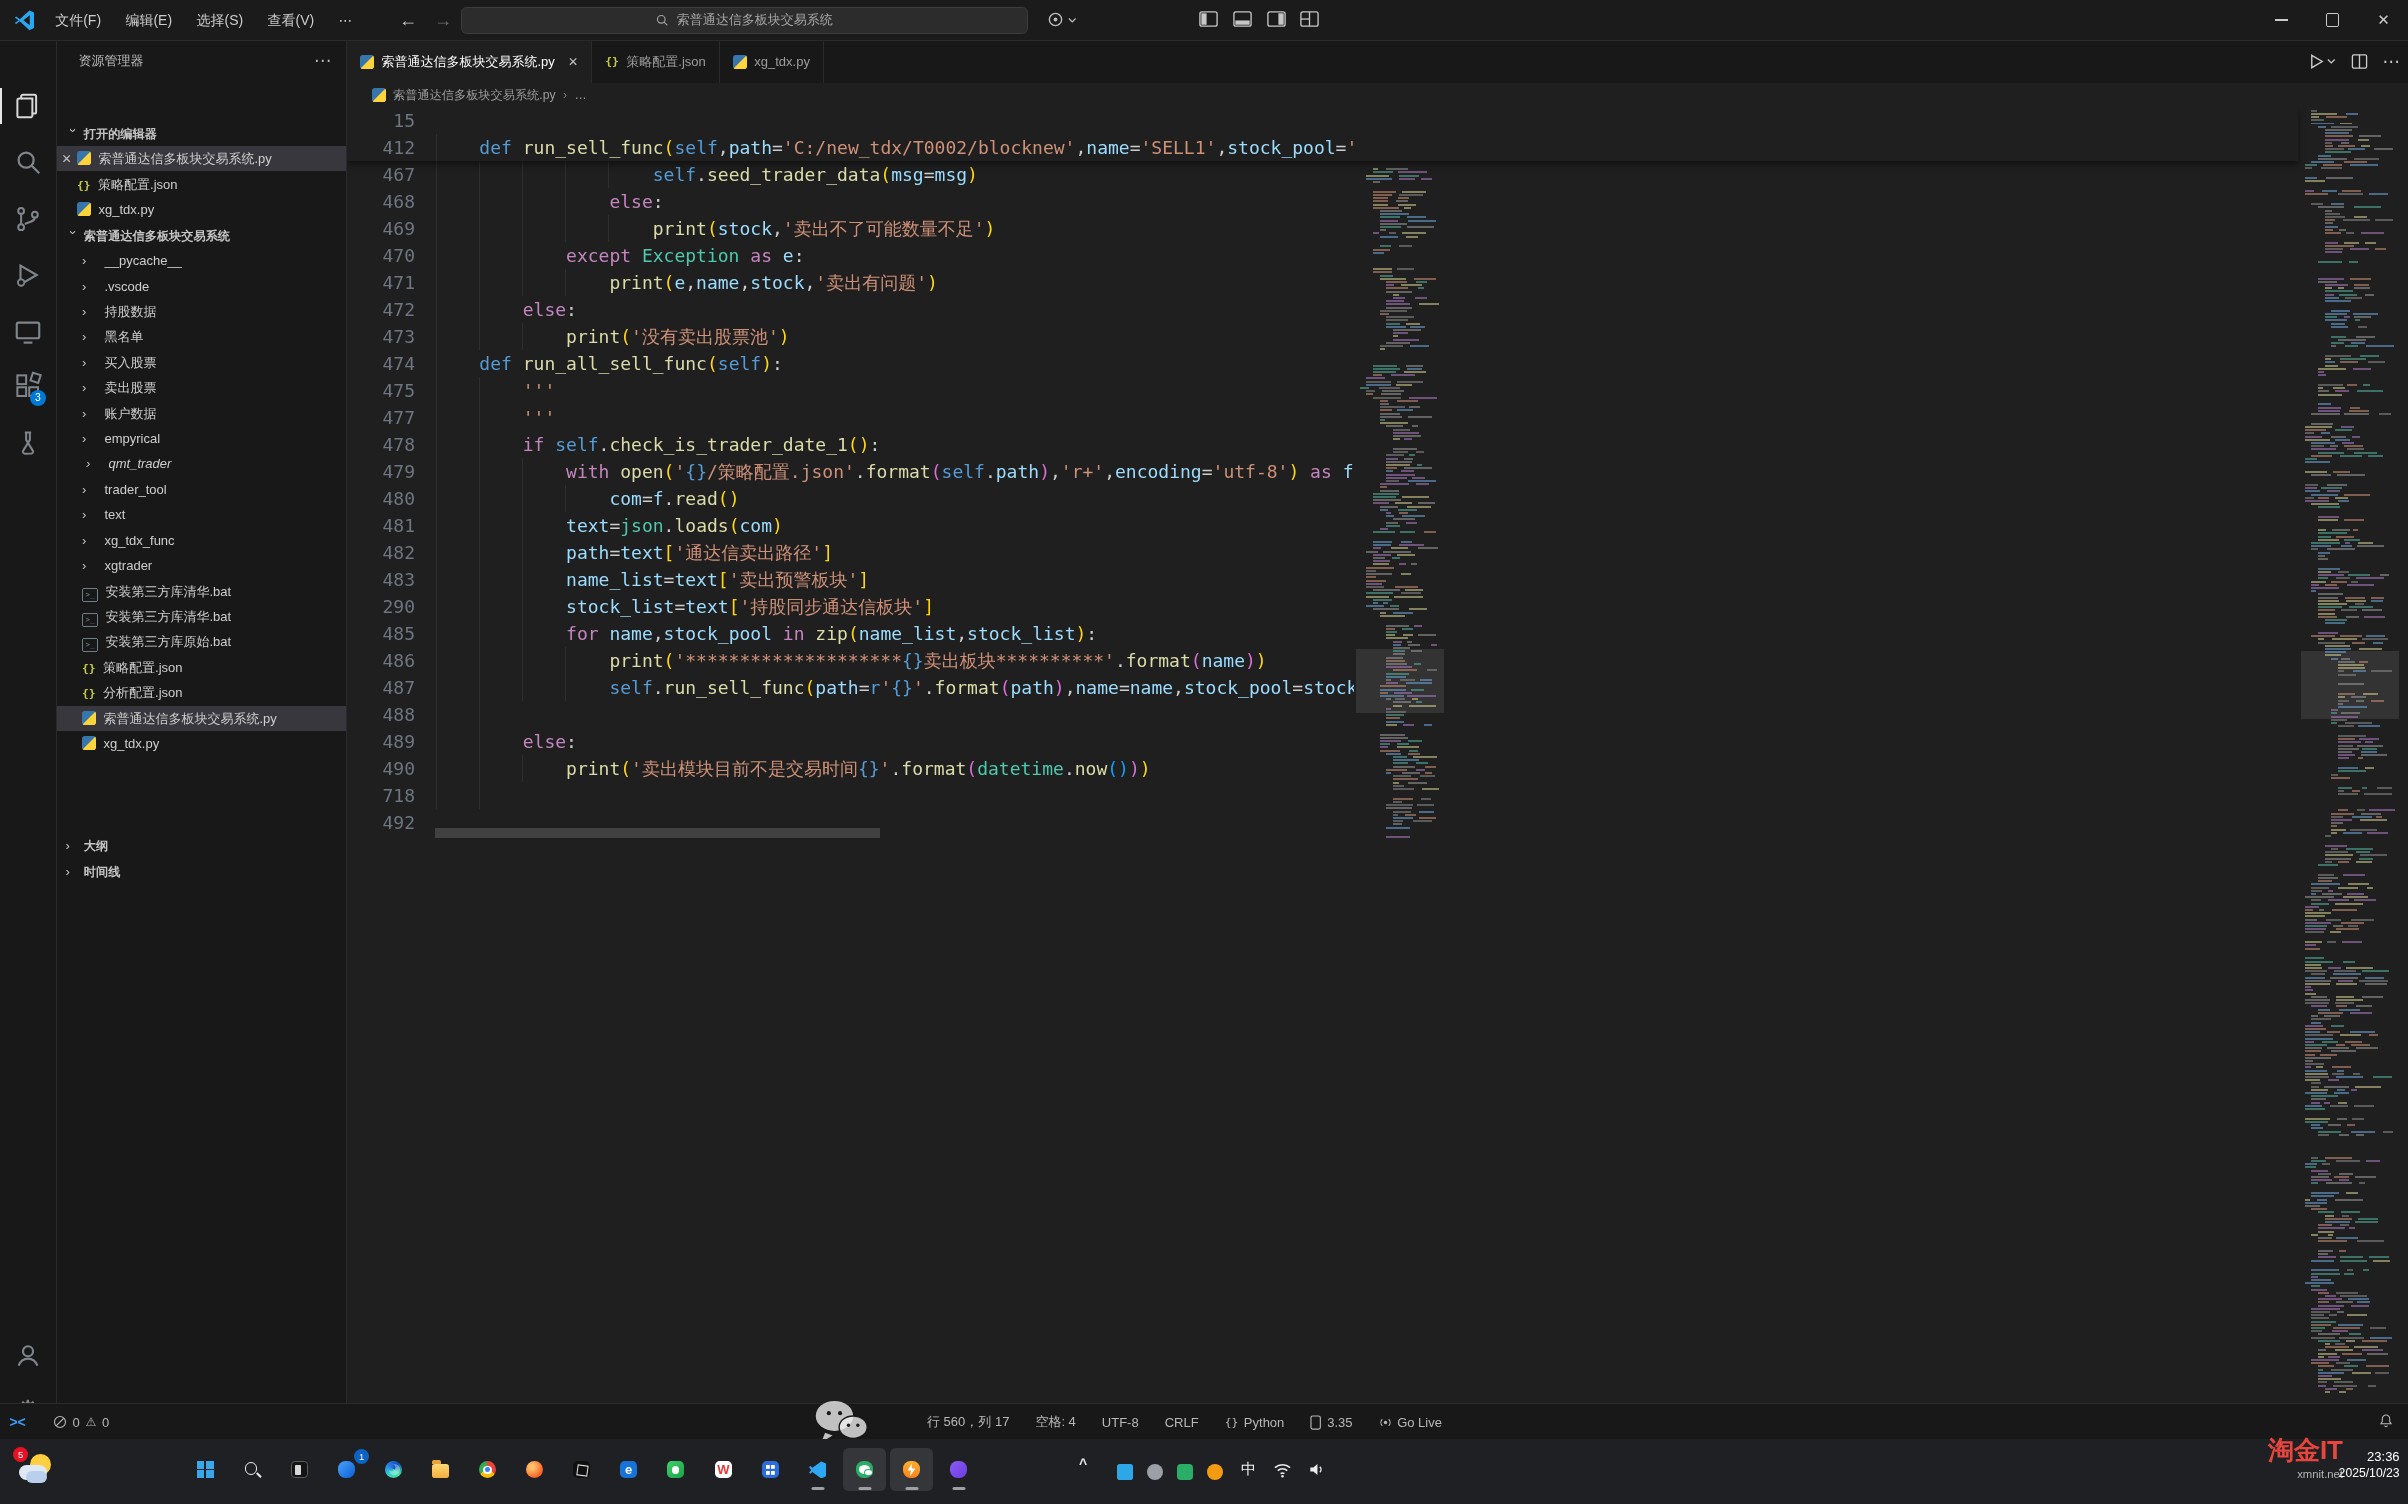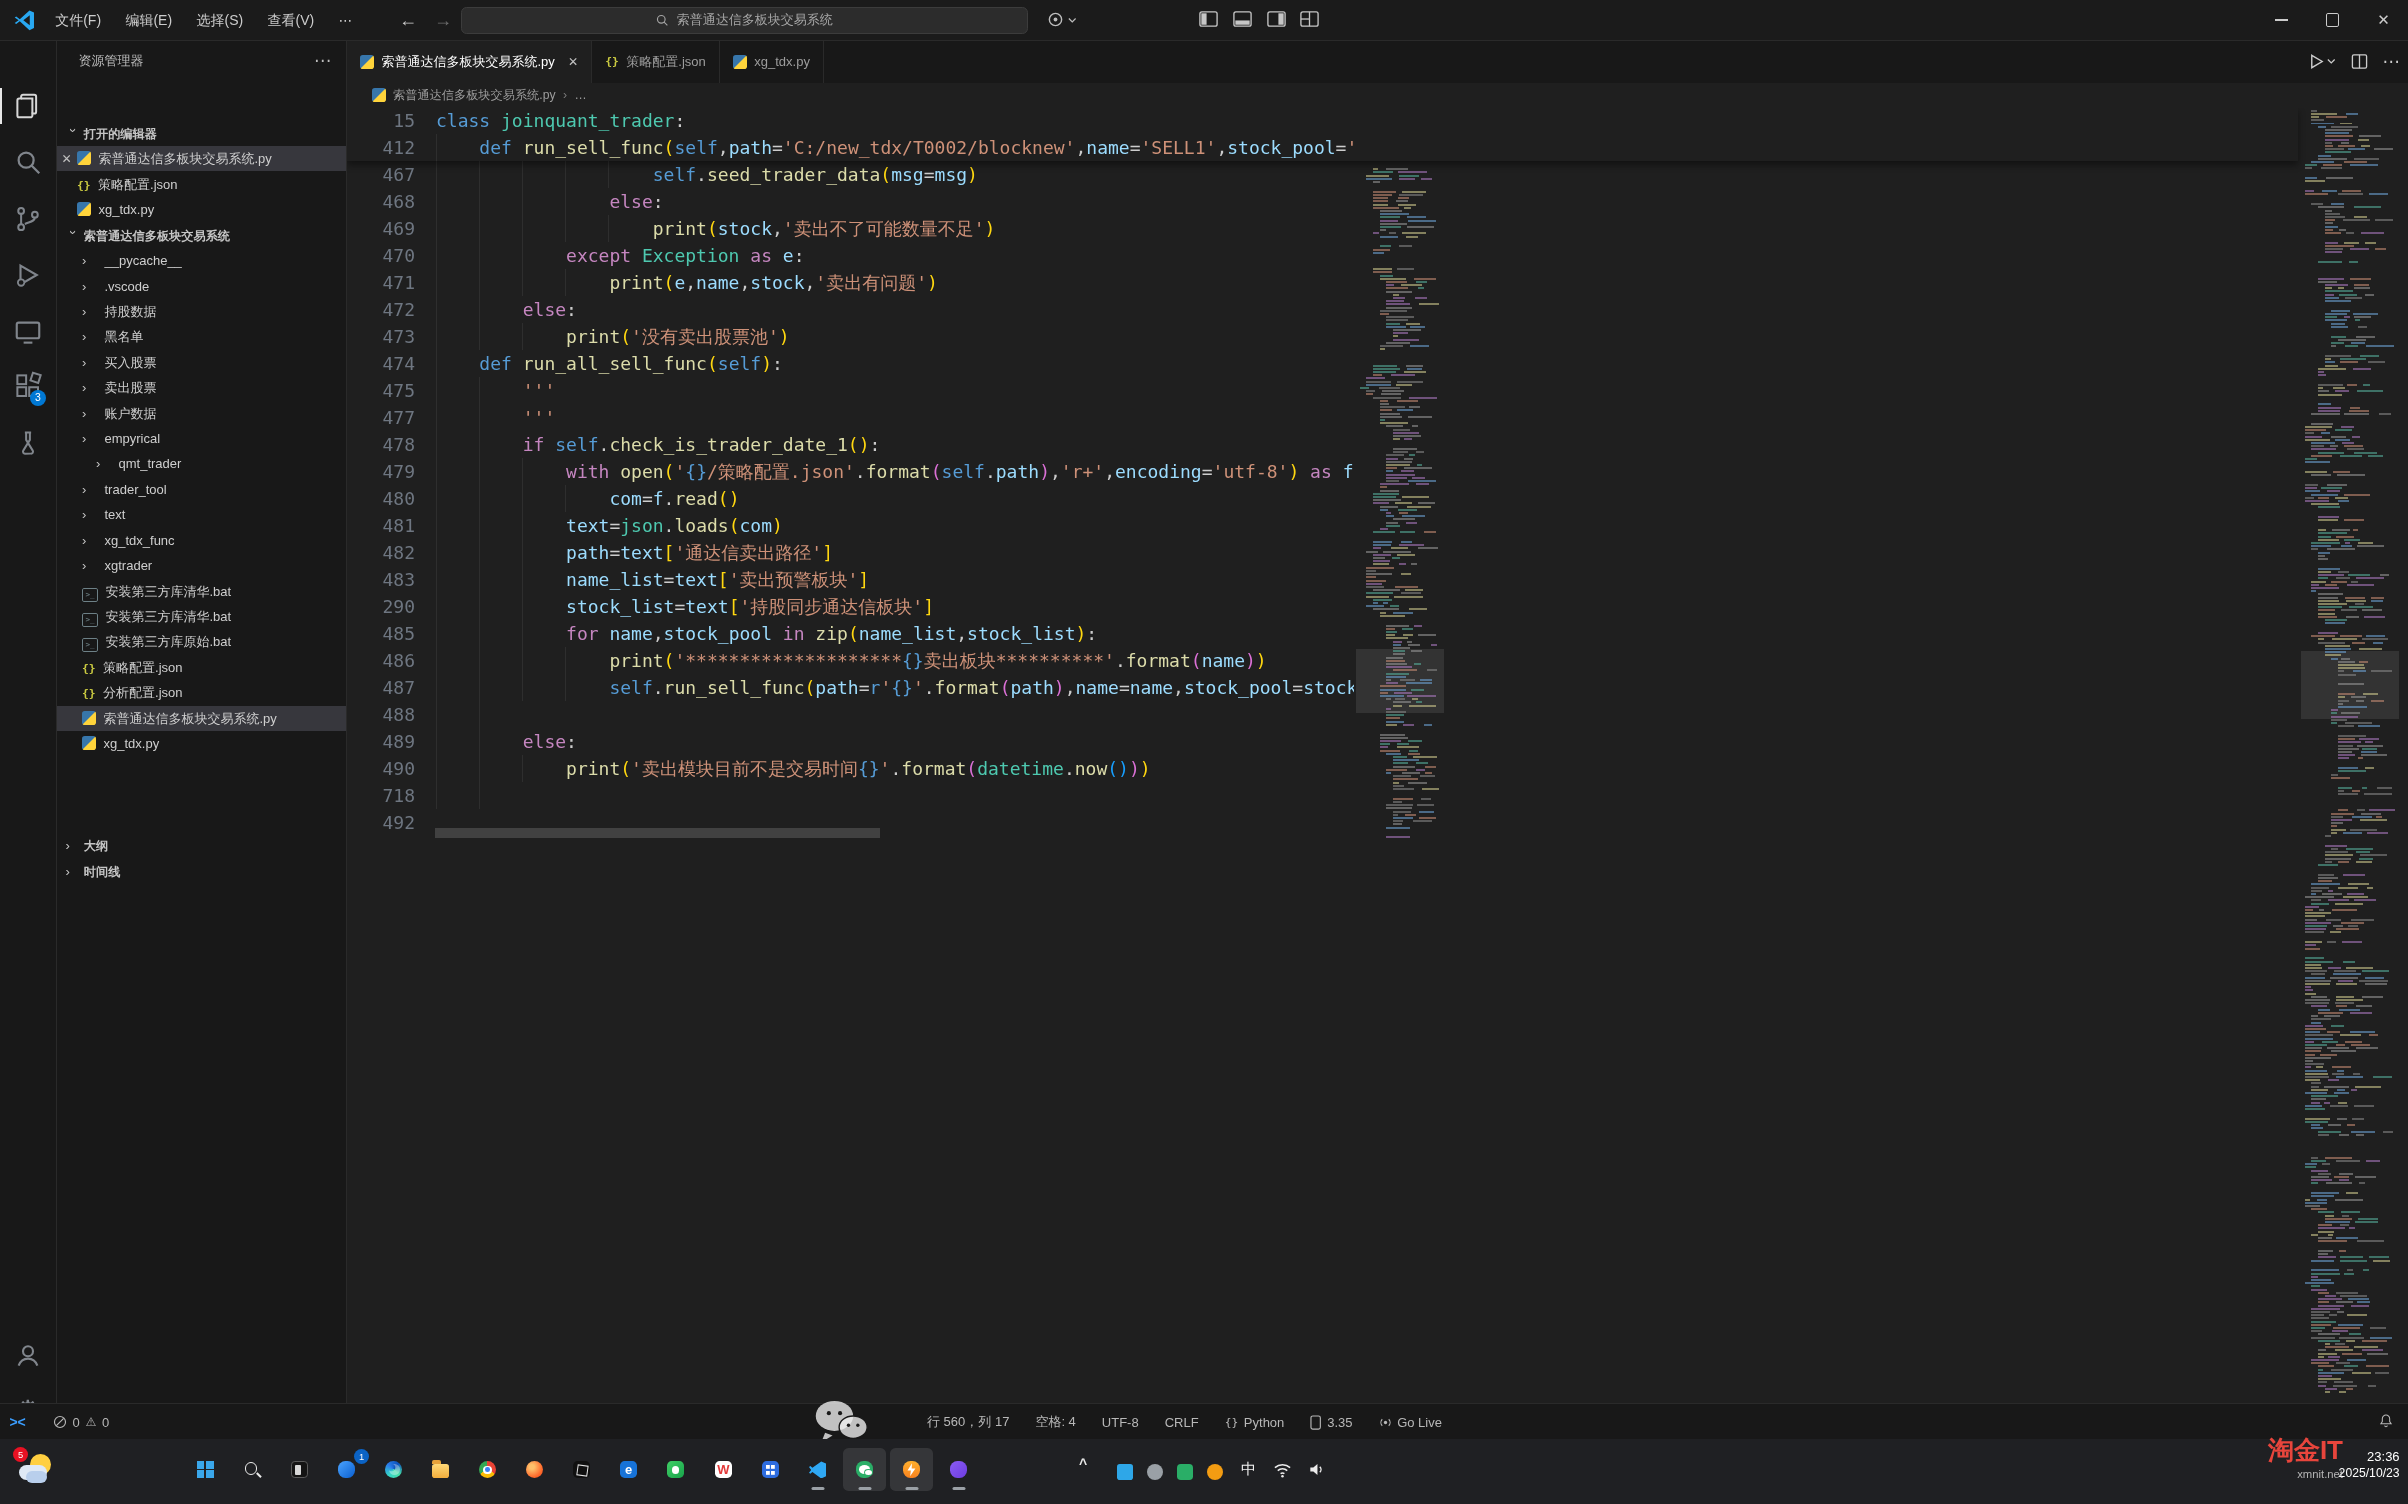--- a/index.html
+++ b/index.html
@@ -236,21 +236,21 @@
   </div>
   <div id="tree">
       <div class="srow" style="top: 208px; padding-left: 26px; box-sizing: border-box;"><span class="chev">›</span><span style="margin-left: 7.5px;">__pycache__</span></div>
       <div class="srow" style="top: 234px; padding-left: 26px; box-sizing: border-box;"><span class="chev">›</span><span style="margin-left: 7.5px;">.vscode</span></div>
       <div class="srow" style="top: 259px; padding-left: 26px; box-sizing: border-box;"><span class="chev">›</span><span style="margin-left: 7.5px;">持股数据</span></div>
       <div class="srow" style="top: 284px; padding-left: 26px; box-sizing: border-box;"><span class="chev">›</span><span style="margin-left: 7.5px;">黑名单</span></div>
       <div class="srow" style="top: 310px; padding-left: 26px; box-sizing: border-box;"><span class="chev">›</span><span style="margin-left: 7.5px;">买入股票</span></div>
       <div class="srow" style="top: 335px; padding-left: 26px; box-sizing: border-box;"><span class="chev">›</span><span style="margin-left: 7.5px;">卖出股票</span></div>
       <div class="srow" style="top: 361px; padding-left: 26px; box-sizing: border-box;"><span class="chev">›</span><span style="margin-left: 7.5px;">账户数据</span></div>
       <div class="srow" style="top: 386px; padding-left: 26px; box-sizing: border-box;"><span class="chev">›</span><span style="margin-left: 7.5px;">empyrical</span></div>
-      <div class="srow" style="top: 411px; padding-left: 40px; box-sizing: border-box;"><span class="chev">›</span><span style="margin-left: 7.5px;">qmt_trader</span></div>
+      <div class="srow" style="top: 411px; padding-left: 30px; box-sizing: border-box; font-style: italic;"><span class="chev">›</span><span style="margin-left: 7.5px;">qmt_trader</span></div>
       <div class="srow" style="top: 437px; padding-left: 26px; box-sizing: border-box;"><span class="chev">›</span><span style="margin-left: 7.5px;">trader_tool</span></div>
       <div class="srow" style="top: 462px; padding-left: 26px; box-sizing: border-box;"><span class="chev">›</span><span style="margin-left: 7.5px;">text</span></div>
       <div class="srow" style="top: 488px; padding-left: 26px; box-sizing: border-box;"><span class="chev">›</span><span style="margin-left: 7.5px;">xg_tdx_func</span></div>
       <div class="srow" style="top: 513px; padding-left: 26px; box-sizing: border-box;"><span class="chev">›</span><span style="margin-left: 7.5px;">xgtrader</span></div>
       <div class="srow" style="top: 539px; padding-left: 26px; box-sizing: border-box;"><span class="fi-bat">&gt;_</span><span style="margin-left: 7.5px;">安装第三方库清华.bat</span></div>
       <div class="srow" style="top: 564px; padding-left: 26px; box-sizing: border-box;"><span class="fi-bat">&gt;_</span><span style="margin-left: 7.5px;">安装第三方库清华.bat</span></div>
       <div class="srow" style="top: 589px; padding-left: 26px; box-sizing: border-box;"><span class="fi-bat">&gt;_</span><span style="margin-left: 7.5px;">安装第三方库原始.bat</span></div>
       <div class="srow" style="top: 615px; padding-left: 26px; box-sizing: border-box;"><span class="fi-json">{}</span><span style="margin-left: 7.5px;">策略配置.json</span></div>
       <div class="srow" style="top: 640px; padding-left: 26px; box-sizing: border-box;"><span class="fi-json">{}</span><span style="margin-left: 7.5px;">分析配置.json</span></div>
       <div class="srow sel" style="top: 666px; padding-left: 26px; box-sizing: border-box;"><span class="fi-py"></span><span style="margin-left: 7.5px;">索普通达信多板块交易系统.py</span></div>
@@ -298,21 +298,20 @@
 </div>
 <div id="breadcrumb" class="abs">
   <span class="fi-py"></span>
   <span>索普通达信多板块交易系统.py</span>
   <span style="color:#7a7a7a">›</span>
   <span>…</span>
 </div>
 <div id="sticky" class="abs">
     <div class="cline">
       <span class="gnum">15</span>
-      <span class="ctext"><span style="white-space: pre;"><span class="tk-kw">class</span><span class="tk-d"> </span><span class="tk-cls">joinquant_trader</span><span class="tk-d">:</span></span></span>
     </div>
     <div class="cline">
       <span class="gnum">412</span>
       <span class="ctext"><i class="iguide" style="left: 0px;"></i><span style="white-space: pre;"><span class="tk-d">    </span><span class="tk-kw">def</span><span class="tk-d"> </span><span class="tk-fn">run_sell_func</span><span class="tk-b1">(</span><span class="tk-sb">self</span><span class="tk-d">,</span><span class="tk-v">path</span><span class="tk-d">=</span><span class="tk-s">'C:/new_tdx/T0002/blocknew'</span><span class="tk-d">,</span><span class="tk-v">name</span><span class="tk-d">=</span><span class="tk-s">'SELL1'</span><span class="tk-d">,</span><span class="tk-v">stock_pool</span><span class="tk-d">=</span><span class="tk-s">'</span></span></span>
     </div>
   </div>
 <div id="code" class="abs">
     <div class="cline">
       <span class="gnum">467</span>
       <span class="ctext"><i class="iguide" style="left: 0px;"></i><i class="iguide" style="left: 43px;"></i><i class="iguide" style="left: 86px;"></i><i class="iguide" style="left: 129px;"></i><i class="iguide" style="left: 172px;"></i><span style="white-space: pre;"><span class="tk-d">                    </span><span class="tk-sb">self</span><span class="tk-d">.</span><span class="tk-fn">seed_trader_data</span><span class="tk-b1">(</span><span class="tk-v">msg</span><span class="tk-d">=</span><span class="tk-v">msg</span><span class="tk-b1">)</span></span></span>

